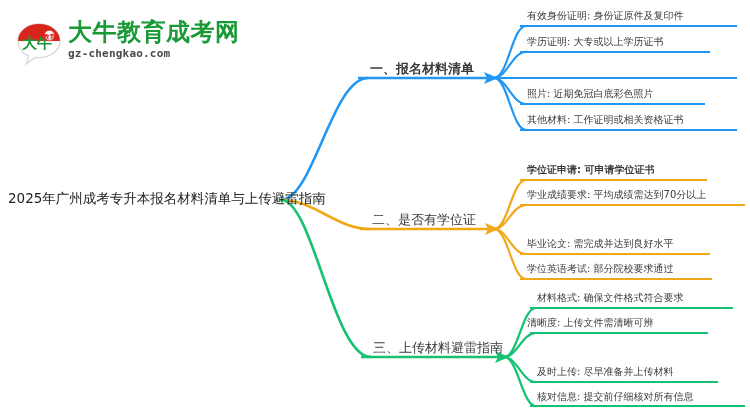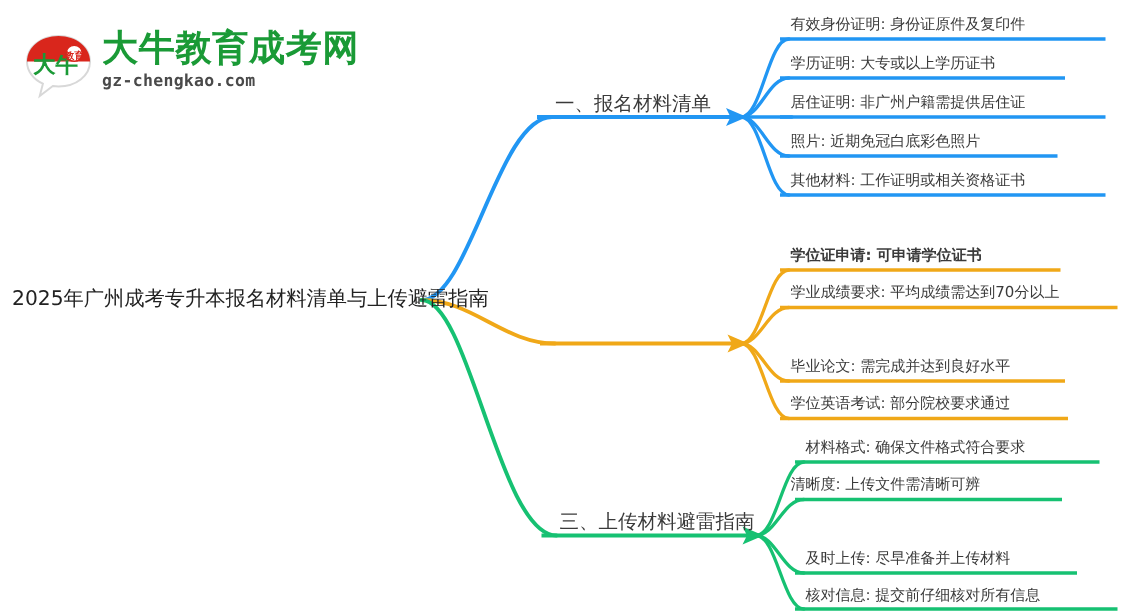--- a/index.html
+++ b/index.html
@@ -108,26 +108,26 @@
 
     <path d="M504,357 C517,357 522,382 536,382" fill="none" stroke="#16c172" stroke-width="2.2" stroke-linecap="round"></path>
     <path d="M530,382 L718,382" stroke="#16c172" stroke-width="2.2" fill="none"></path>
 
     <path d="M504,357 C518,357 522,406 536,406" fill="none" stroke="#16c172" stroke-width="2.2" stroke-linecap="round"></path>
     <path d="M530,406 L745,406" stroke="#16c172" stroke-width="2.2" fill="none"></path>
   </svg>
 
   <div class="node" id="root-node">2025年广州成考专升本报名材料清单与上传避雷指南</div>
 
-  <div class="node branch-node" style="left:370px;top:60px;">一、报名材料清单</div>
+  <div class="node branch-node" style="left:370px;top:60px;font-weight:bold;">一、报名材料清单</div>
+  <div class="node branch-node" style="left:372px;top:211px;">二、是否有学位证</div>
   <div class="node branch-node" style="left:373px;top:339px;">三、上传材料避雷指南</div>
 
   <div class="node leaf-node" style="left:527px;top:9px;">有效身份证明: 身份证原件及复印件</div>
   <div class="node leaf-node" style="left:527px;top:35px;">学历证明: 大专或以上学历证书</div>
-  <div class="node leaf-node" style="left:527px;top:61px;">居住证明: 非广州户籍需提供居住证</div>
   <div class="node leaf-node" style="left:527px;top:87px;">照片: 近期免冠白底彩色照片</div>
   <div class="node leaf-node" style="left:527px;top:113px;">其他材料: 工作证明或相关资格证书</div>
 
   <div class="node leaf-node" style="left:527px;top:163px;font-weight:bold;">学位证申请: 可申请学位证书</div>
   <div class="node leaf-node" style="left:527px;top:188px;">学业成绩要求: 平均成绩需达到70分以上</div>
   <div class="node leaf-node" style="left:527px;top:237px;">毕业论文: 需完成并达到良好水平</div>
   <div class="node leaf-node" style="left:527px;top:262px;">学位英语考试: 部分院校要求通过</div>
 
   <div class="node leaf-node" style="left:537px;top:291px;">材料格式: 确保文件格式符合要求</div>
   <div class="node leaf-node" style="left:527px;top:316px;">清晰度: 上传文件需清晰可辨</div>

